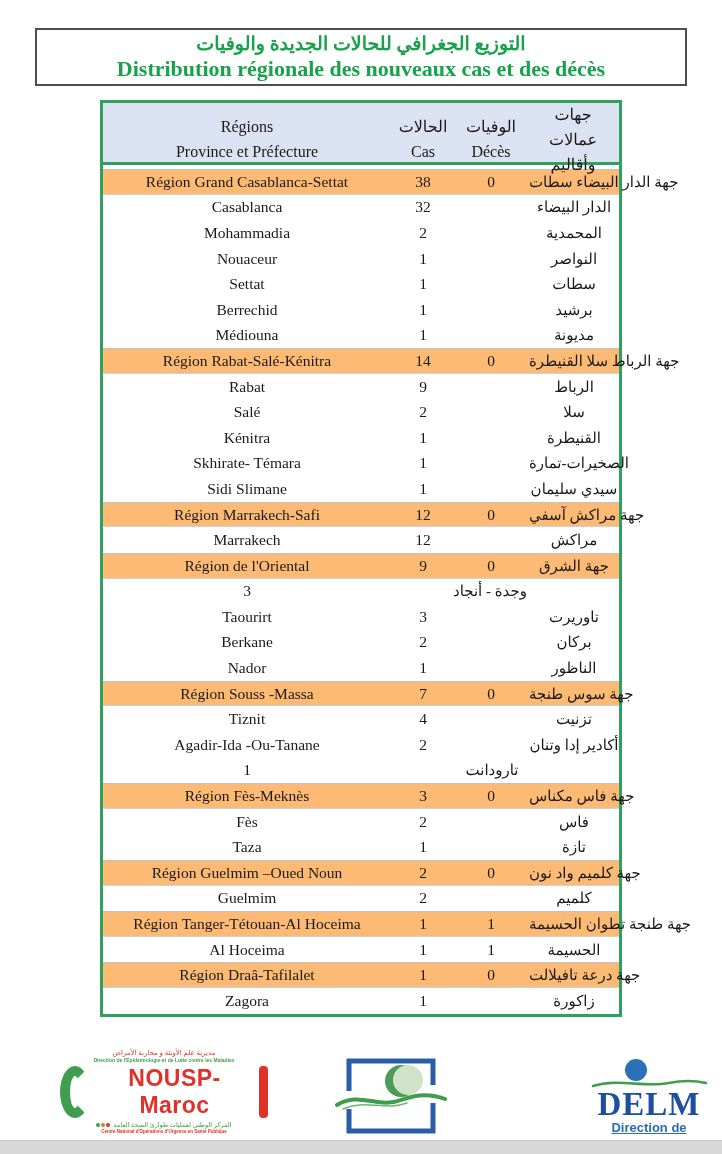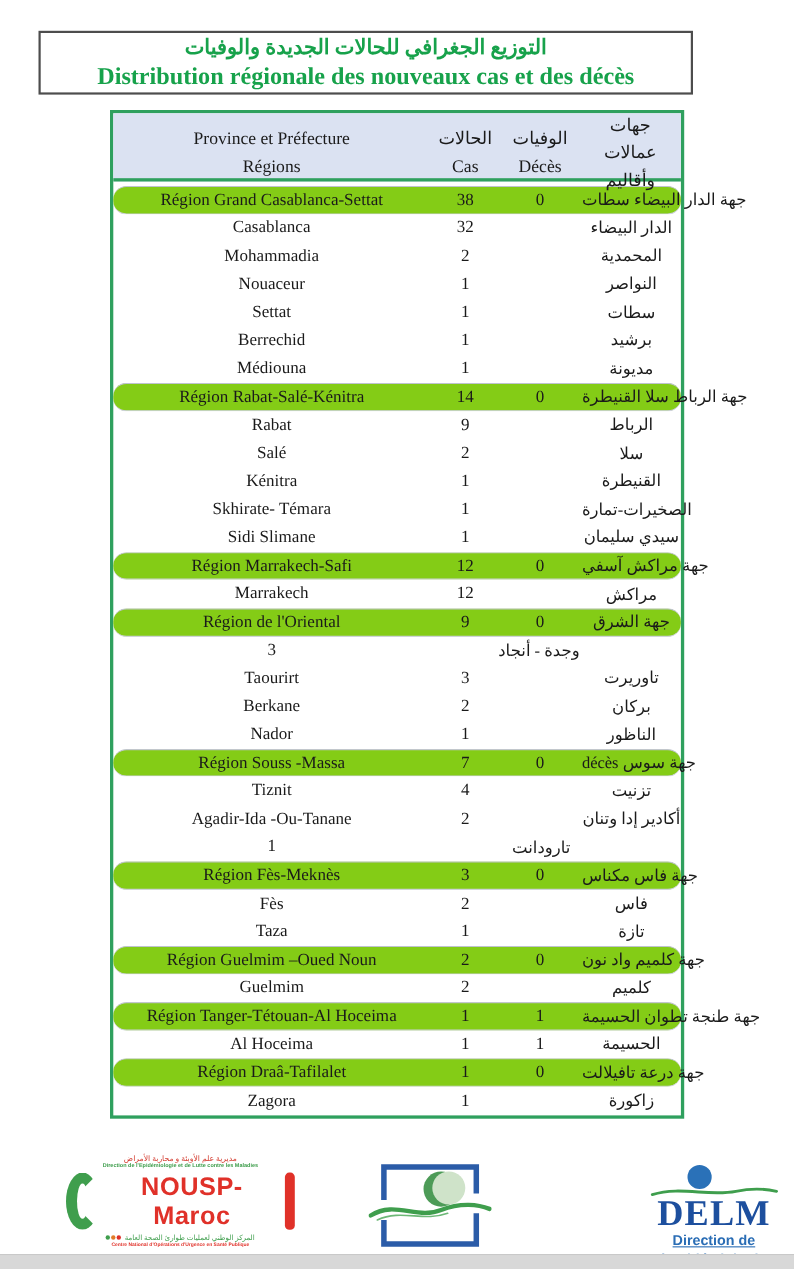--- a/index.html
+++ b/index.html
@@ -5,21 +5,21 @@
   html,body{margin:0;padding:0;}
   body{
     width:722px;height:1154px;background:#ffffff;overflow:hidden;
     font-family:"Liberation Serif","DejaVu Serif",serif;
     position:relative;
   }
   .page{position:relative;width:722px;height:1154px;background:#fff;}
 
   
   .title-box{
-    position:absolute;left:35px;top:28px;width:595px;height:58px;
+    position:absolute;left:35px;top:28px;width:652px;height:58px;
     border:2px solid #4d4d4d;box-sizing:border-box;
     display:flex;flex-direction:column;justify-content:center;align-items:center;
     background:#fff;
   }
   .title-ar{color:#17a24b;font-weight:bold;font-size:19px;line-height:1.2;direction:rtl;}
   .title-fr{color:#17a24b;font-weight:bold;font-size:22px;line-height:1.15;}
 
   
   .data-table{
     position:absolute;left:100px;top:100px;width:522px;
@@ -33,22 +33,22 @@
   .thead .hcell{text-align:center;font-size:16px;color:#1a1a1a;line-height:1.55;}
   .thead .hcell .ar{direction:rtl;font-size:16px;}
   .tbody{padding-top:4px;}
   .row{
     display:grid;grid-template-columns:288px 64px 72px 1fr;
     height:25.6px;align-items:center;box-sizing:border-box;
   }
   .row .cell{text-align:center;font-size:15.5px;color:#1a1a1a;white-space:nowrap;}
   .row .cell.ar{direction:rtl;font-size:15px;padding-left:2px;}
   .row.region{
-    background:#84cc16;
-    border-top:1px solid #bfc3ce;border-bottom:1px solid #cdd1db;border-radius:12px;
+    background:#fdba74;
+    border-top:1px solid #bfc3ce;border-bottom:1px solid #cdd1db;
   }
 
   
   .footer{position:absolute;left:0;top:1045px;width:629px;height:100px;}
 
   .nousp{position:absolute;left:60px;top:5px;width:208px;text-align:center;}
   .nousp-top-ar{color:#d43c30;font-size:7px;line-height:1.1;direction:rtl;}
   .nousp-top-fr{color:#3f9e4d;font-size:5px;font-weight:bold;font-family:"Liberation Sans",sans-serif;line-height:1.1;}
   .nousp-mid{display:flex;align-items:center;justify-content:center;gap:21px;height:58px;}
   .nousp-c{width:30px;height:52px;border:10px solid #3f9e4d;border-right-color:transparent;border-radius:50%;box-sizing:border-box;flex:0 0 auto;}
@@ -79,22 +79,22 @@
 <div class="page">
 
   <div class="title-box">
     <div class="title-ar">التوزيع الجغرافي للحالات الجديدة والوفيات</div>
     <div class="title-fr">Distribution régionale des nouveaux cas et des décès</div>
   </div>
 
   <div class="data-table">
     <div class="thead">
       <div class="hcell">
+        <div>Régions</div>
         <div>Province et Préfecture</div>
-        <div>Régions</div>
       </div>
       <div class="hcell">
         <div class="ar">الحالات</div>
         <div>Cas</div>
       </div>
       <div class="hcell">
         <div class="ar">الوفيات</div>
         <div>Décès</div>
       </div>
       <div class="hcell">
@@ -239,21 +239,21 @@
       <div class="cell">Nador</div>
       <div class="cell">1</div>
       <div class="cell"></div>
       <div class="cell ar">الناظور</div>
     </div>
 
     <div class="row region">
       <div class="cell">Région Souss -Massa</div>
       <div class="cell">7</div>
       <div class="cell">0</div>
-      <div class="cell ar">جهة سوس décès</div>
+      <div class="cell ar">جهة سوس طنجة</div>
     </div>
 
     <div class="row">
       <div class="cell">Tiznit</div>
       <div class="cell">4</div>
       <div class="cell"></div>
       <div class="cell ar">تزنيت</div>
     </div>
 
     <div class="row">

